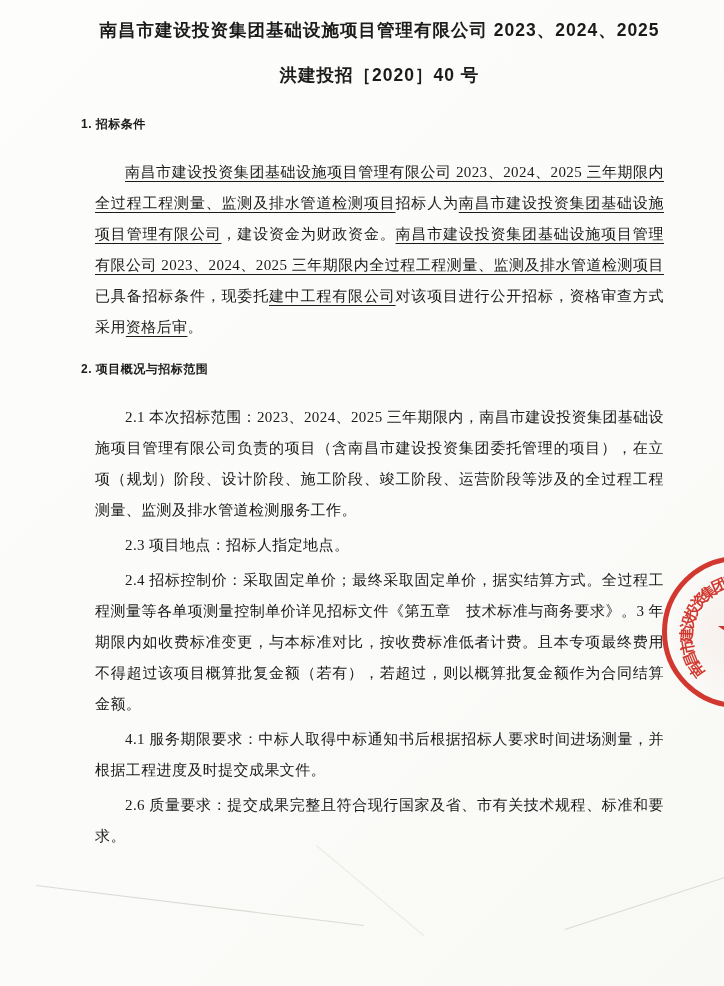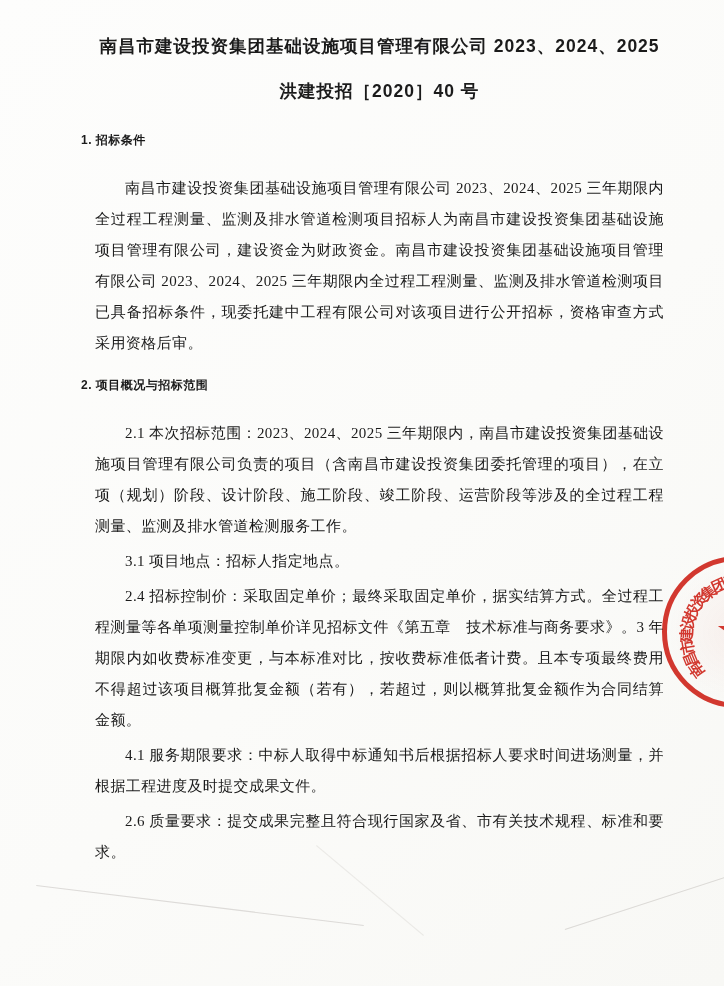--- a/index.html
+++ b/index.html
@@ -8,21 +8,21 @@
     width:724px;height:986px;
     margin:0 auto;
     background:linear-gradient(135deg,#fdfdfc 0%,#fbfbf9 55%,#f8f8f5 100%);
     overflow:hidden;
     font-family:"Liberation Serif","DejaVu Serif",serif;
     color:#1b1b1b;
     box-sizing:border-box;
   }
   .content{
     position:relative;
-    padding:24px 60px 0 95px;
+    padding:8px 60px 0 95px;
     z-index:2;
   }
   .doc-title{
     text-align:center;
     font-family:"Liberation Sans","DejaVu Sans",sans-serif;
     font-weight:bold;
     font-size:17.5px;
     line-height:45px;
     letter-spacing:1px;
     margin-bottom:10px;
@@ -38,20 +38,21 @@
   }
   .para{
     margin:0 0 4px 0;
     font-size:15px;
     line-height:31px;
     text-align:justify;
     text-indent:2em;
     letter-spacing:0.4px;
   }
   .seg.u{
+    text-decoration:underline;
     text-underline-offset:4px;
     text-decoration-thickness:1px;
     margin-top:12px;
   }
   
   .seal{
     position:absolute;
     width:152px;height:152px;
     left:662px;top:556px;
     border:5px solid #d4281e;
@@ -100,21 +101,21 @@
     <div class="doc-title">
       <div class="title-line">南昌市建设投资集团基础设施项目管理有限公司 2023、2024、2025</div>
       <div class="title-line">洪建投招［2020］40 号</div>
     </div>
 
     <div>
         <div class="section-heading">1. 招标条件</div>
         <p class="para"><span class="seg u">南昌市建设投资集团基础设施项目管理有限公司 2023、2024、2025 三年期限内全过程工程测量、监测及排水管道检测项目</span><span class="seg">招标人为</span><span class="seg u">南昌市建设投资集团基础设施项目管理有限公司</span><span class="seg">，建设资金为财政资金。</span><span class="seg u">南昌市建设投资集团基础设施项目管理有限公司 2023、2024、2025 三年期限内全过程工程测量、监测及排水管道检测项目</span><span class="seg">已具备招标条件，现委托</span><span class="seg u">建中工程有限公司</span><span class="seg">对该项目进行公开招标，资格审查方式采用</span><span class="seg u">资格后审</span><span class="seg">。</span></p>
         <div class="section-heading">2. 项目概况与招标范围</div>
         <p class="para"><span class="seg">2.1 本次招标范围：2023、2024、2025 三年期限内，南昌市建设投资集团基础设施项目管理有限公司负责的项目（含南昌市建设投资集团委托管理的项目），在立项（规划）阶段、设计阶段、施工阶段、竣工阶段、运营阶段等涉及的全过程工程测量、监测及排水管道检测服务工作。</span></p>
-        <p class="para"><span class="seg">3.1 项目地点：招标人指定地点。</span></p>
+        <p class="para"><span class="seg">2.3 项目地点：招标人指定地点。</span></p>
         <p class="para"><span class="seg">2.4 招标控制价：采取固定单价；最终采取固定单价，据实结算方式。全过程工程测量等各单项测量控制单价详见招标文件《第五章　技术标准与商务要求》。3 年期限内如收费标准变更，与本标准对比，按收费标准低者计费。且本专项最终费用不得超过该项目概算批复金额（若有），若超过，则以概算批复金额作为合同结算金额。</span></p>
         <p class="para"><span class="seg">4.1 服务期限要求：中标人取得中标通知书后根据招标人要求时间进场测量，并根据工程进度及时提交成果文件。</span></p>
         <p class="para"><span class="seg">2.6 质量要求：提交成果完整且符合现行国家及省、市有关技术规程、标准和要求。</span></p>
       </div>
   </div>
 
   <div class="seal" style="border-color: rgb(212, 40, 30);">
     <div class="seal-star" style="background: rgb(212, 40, 30);"></div>
   <span class="seal-char" style="left: 29.3083px; top: 108.694px; transform: translate(-50%, -50%) rotate(-125deg); color: rgb(212, 40, 30);">南</span>
       <span class="seal-char" style="left: 23.3389px; top: 97.813px; transform: translate(-50%, -50%) rotate(-112.5deg); color: rgb(212, 40, 30);">昌</span>

